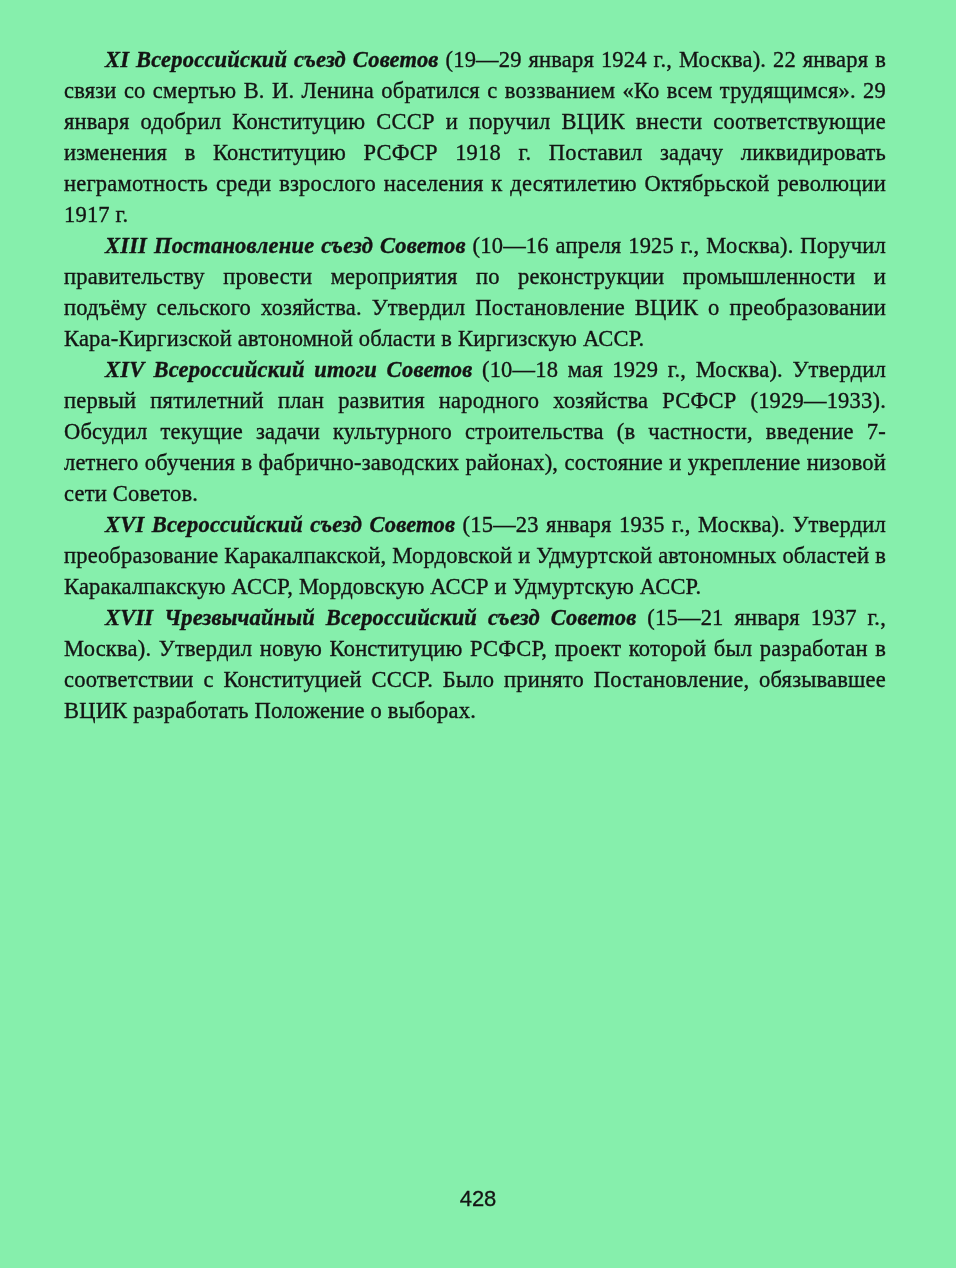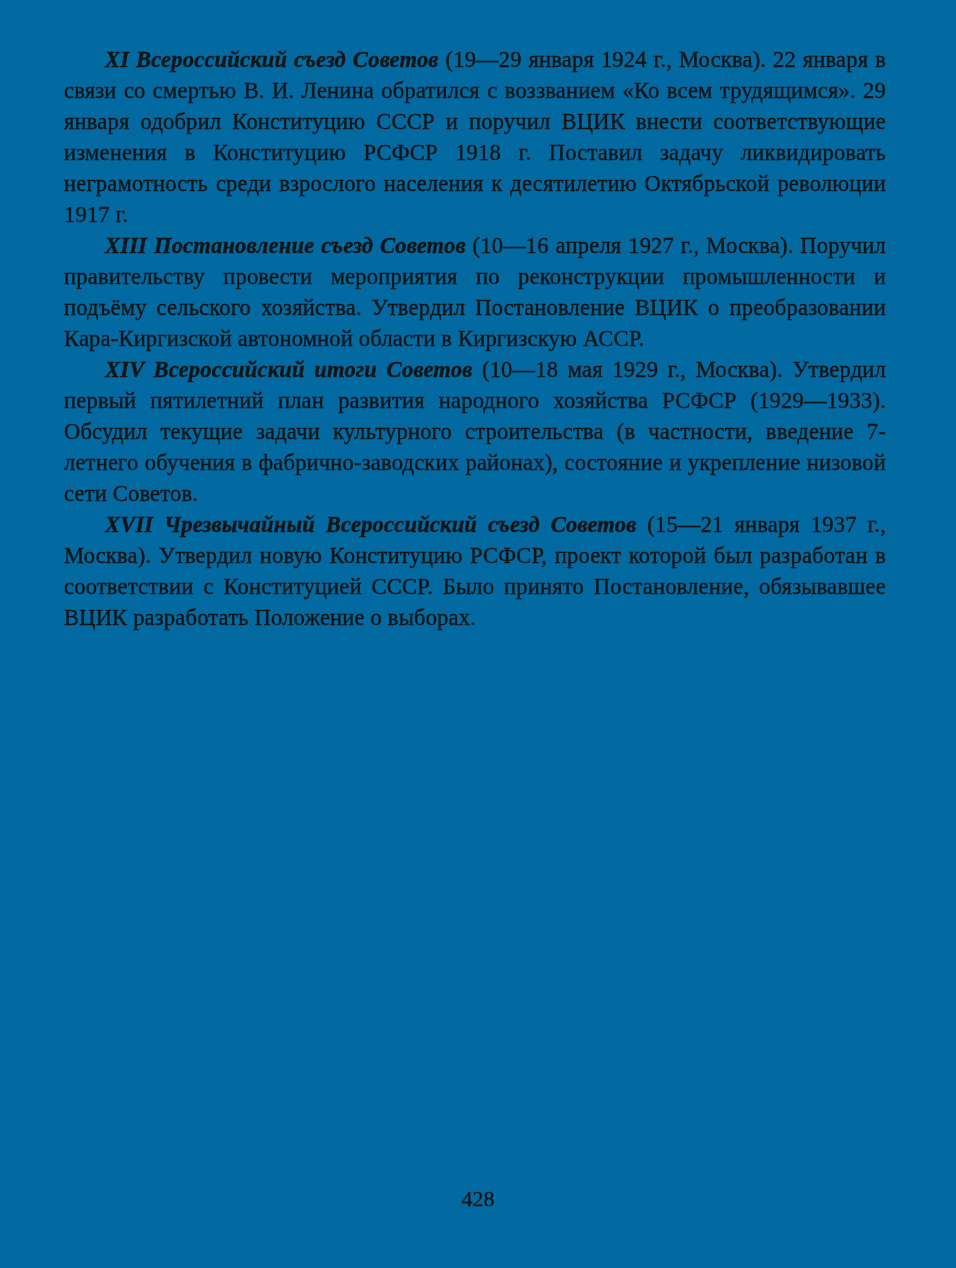--- a/index.html
+++ b/index.html
@@ -4,21 +4,21 @@
 <style>
   html, body {
     margin: 0;
     padding: 0;
     background: #ffffff;
   }
   .page {
     position: relative;
     width: 956px;
     height: 1268px;
-    background: #0369a1;
+    background: #86efac;
     overflow: hidden;
   }
   .text-block {
     position: absolute;
     left: 64px;
     top: 44px;
     width: 822px;
     font-family: "Liberation Serif", "DejaVu Serif", serif;
     font-size: 22.5px;
     line-height: 31px;
@@ -34,39 +34,40 @@
   .entry-title {
     font-weight: bold;
     font-style: italic;
   }
   .page-number {
     position: absolute;
     top: 1186px;
     left: 0;
     width: 956px;
     text-align: center;
-    font-family: Liberation Serif, serif;
+    font-family: Liberation Sans, sans-serif;
     font-size: 22px;
     color: #141414;
     -webkit-text-stroke: 0.3px #141414;
   }
 </style>
 </head>
 <body>
 
 <div class="page">
   <div class="text-block">
 
     <p class="entry"><span class="entry-title">XI Всероссийский съезд Советов</span><span> (19—29 января 1924 г., Москва). 22 января в связи со смертью В. И. Ленина обратился с воззванием «Ко всем трудящимся». 29 января одобрил Конституцию СССР и поручил ВЦИК внести соответствующие изменения в Конституцию РСФСР 1918 г. Поставил задачу ликвидировать неграмотность среди взрослого населения к десятилетию Октябрьской революции 1917 г.</span></p>
 
 
-    <p class="entry"><span class="entry-title">XIII Постановление съезд Советов</span><span> (10—16 апреля 1927 г., Москва). Поручил правительству провести мероприятия по реконструкции промышленности и подъёму сельского хозяйства. Утвердил Постановление ВЦИК о преобразовании Кара-Киргизской автономной области в Киргизскую АССР.</span></p>
+    <p class="entry"><span class="entry-title">XIII Постановление съезд Советов</span><span> (10—16 апреля 1925 г., Москва). Поручил правительству провести мероприятия по реконструкции промышленности и подъёму сельского хозяйства. Утвердил Постановление ВЦИК о преобразовании Кара-Киргизской автономной области в Киргизскую АССР.</span></p>
 
     <p class="entry"><span class="entry-title">XIV Всероссийский итоги Советов</span><span> (10—18 мая 1929 г., Москва). Утвердил первый пятилетний план развития народного хозяйства РСФСР (1929—1933). Обсудил текущие задачи культурного строительства (в частности, введение 7-летнего обучения в фабрично-заводских районах), состояние и укрепление низовой сети Советов.</span></p>
 
 
+    <p class="entry"><span class="entry-title">XVI Всероссийский съезд Советов</span><span> (15—23 января 1935 г., Москва). Утвердил преобразование Каракалпакской, Мордовской и Удмуртской автономных областей в Каракалпакскую АССР, Мордовскую АССР и Удмуртскую АССР.</span></p>
 
     <p class="entry"><span class="entry-title">XVII Чрезвычайный Всероссийский съезд Советов</span><span> (15—21 января 1937 г., Москва). Утвердил новую Конституцию РСФСР, проект которой был разработан в соответствии с Конституцией СССР. Было принято Постановление, обязывавшее ВЦИК разработать Положение о выборах.</span></p>
 
   </div>
 
   <div class="page-number">428</div>
 </div>
 
 </body></html>

